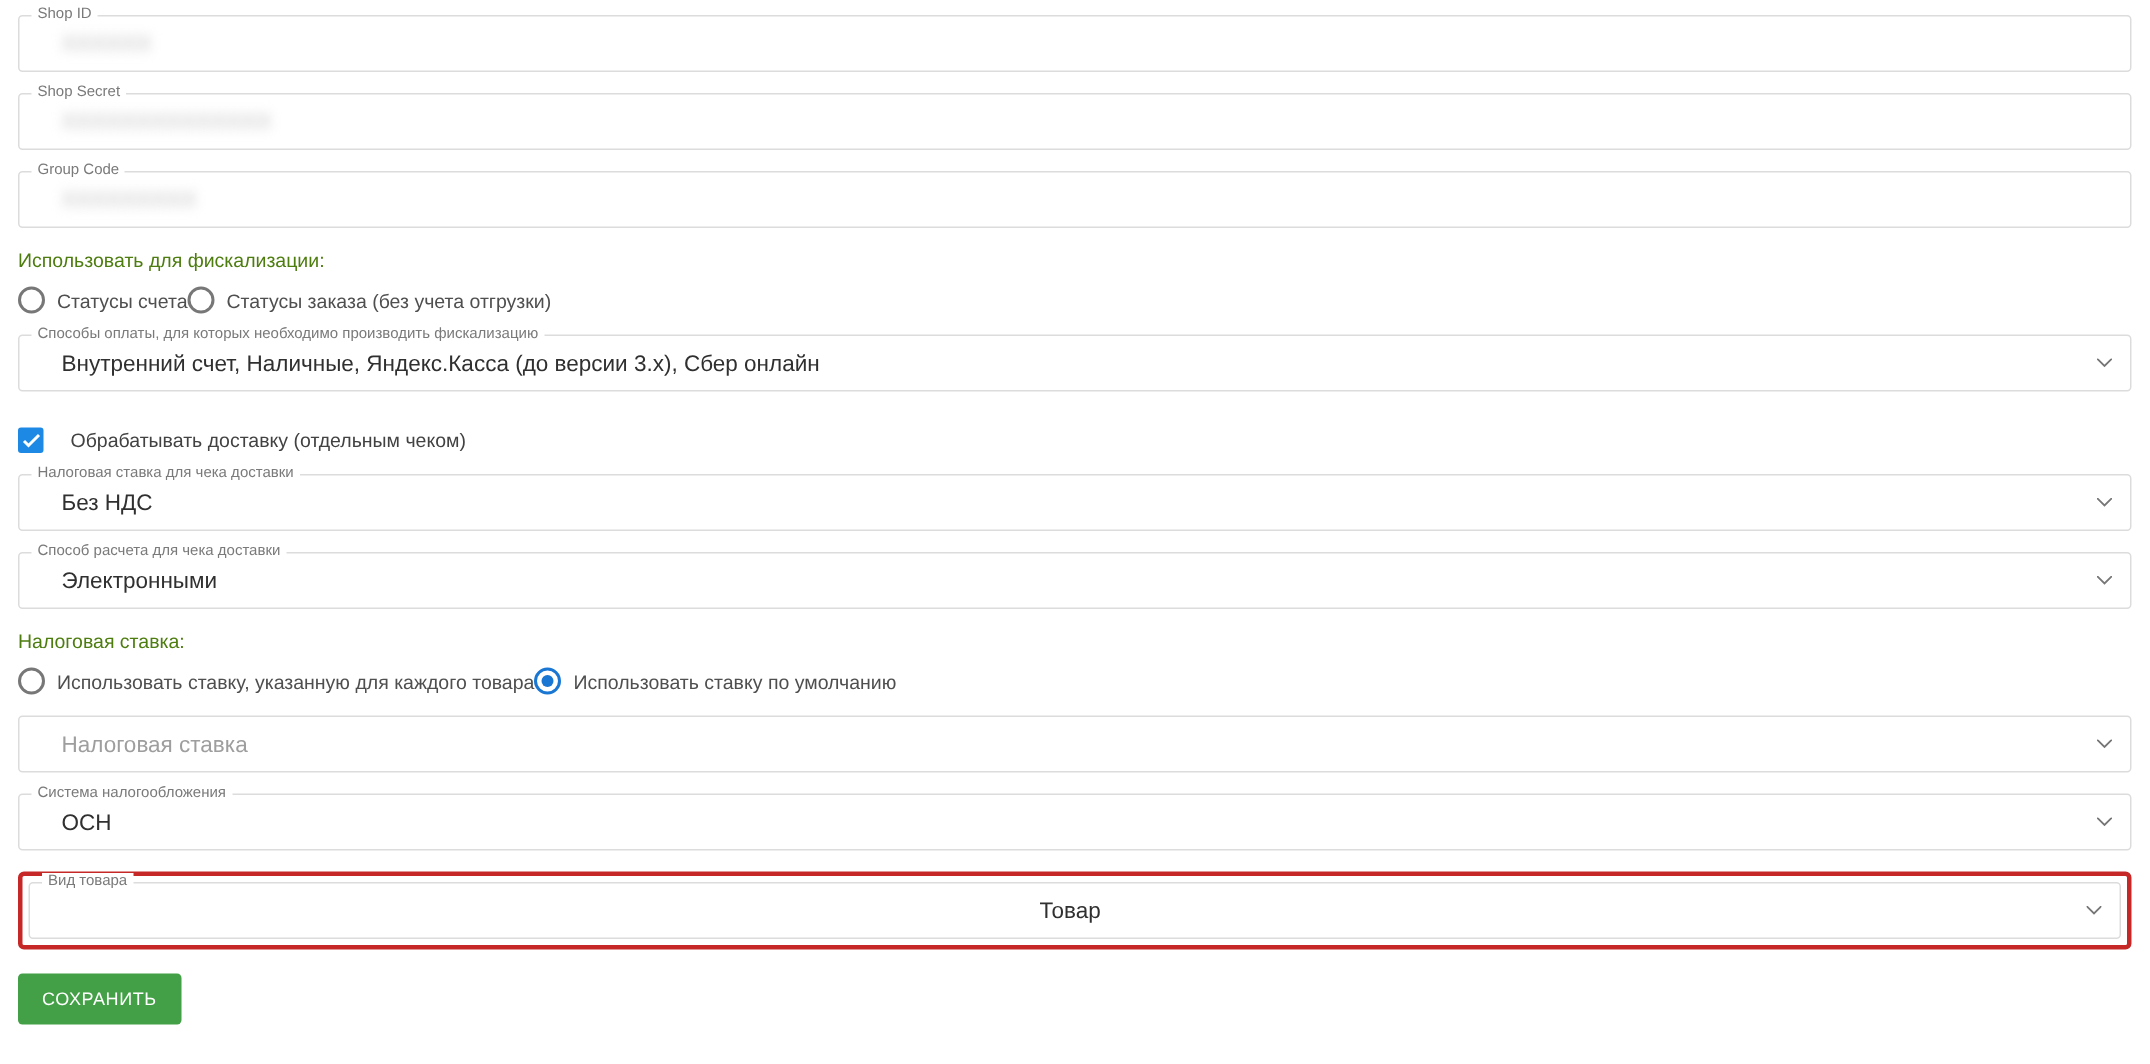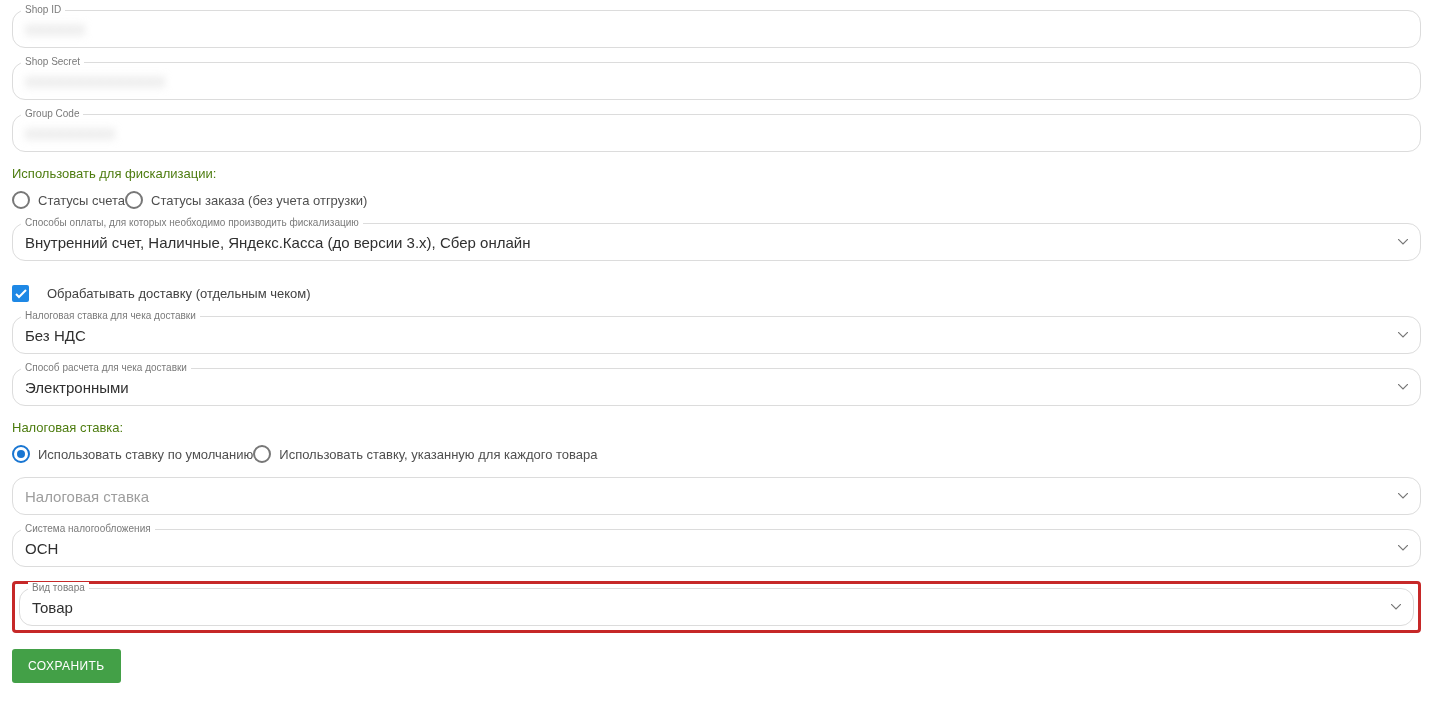--- a/index.html
+++ b/index.html
@@ -7,23 +7,23 @@
     margin: 0;
     padding: 10px 12px 20px 12px;
     font-family: Arial, Helvetica, sans-serif;
     font-size: 13px;
     color: #424242;
     background: #fff;
   }
   .field {
     position: relative;
     border: 1px solid #dcdcdc;
-    border-radius: 13px;
+    border-radius: 3px;
     margin-bottom: 14px;
-    padding: 10px 12px 8px 12px;
+    padding: 10px 12px 8px 28px;
     background: #fff;
   }
   .field .legend {
     position: absolute;
     top: -7px;
     left: 8px;
     background: #fff;
     padding: 0 4px;
     font-size: 10px;
     color: #7a7a7a;
@@ -93,21 +93,21 @@
     display: flex; align-items: center; justify-content: center;
     flex: 0 0 auto;
   }
   .checkbox svg { display: block; }
   .highlight-box {
     border: 3px solid #c62828;
     border-radius: 4px;
     padding: 4px 4px;
     margin-bottom: 16px;
   }
-  .highlight-box .field { margin-bottom: 0; }
+  .highlight-box .field { margin-bottom: 0; text-align: center; }
   .save-btn {
     display: inline-block;
     background: #43a047;
     color: #fff;
     font-size: 12px;
     font-weight: 400;
     letter-spacing: 0.4px;
     padding: 10px 16px;
     border-radius: 3px;
     border: none;
@@ -194,31 +194,31 @@
   <span class="caret">
     <svg width="10" height="6" viewBox="0 0 10 6">
         <path d="M0 0 L5 5 L10 0" fill="none" stroke="#777" stroke-width="1.2"></path>
       </svg>
   </span>
 </div>
 
 
 <div class="section-label">Налоговая ставка:</div>
 <div class="radio-row">
+  <div class="radio-item">
+    <span class="radio-outer">
+        <span class="radio-inner"></span>
+      </span>
+    <span>Использовать ставку, указанную для каждого товара</span>
+  </div>
   <div class="radio-item checked">
     <span class="radio-outer">
         <span class="radio-inner"></span>
       </span>
     <span>Использовать ставку по умолчанию</span>
-  </div>
-  <div class="radio-item">
-    <span class="radio-outer">
-        <span class="radio-inner"></span>
-      </span>
-    <span>Использовать ставку, указанную для каждого товара</span>
   </div>
 </div>
 
 
 <div class="field select">
   <div class="value placeholder">Налоговая ставка</div>
   <span class="caret">
     <svg width="10" height="6" viewBox="0 0 10 6">
         <path d="M0 0 L5 5 L10 0" fill="none" stroke="#777" stroke-width="1.2"></path>
       </svg>

